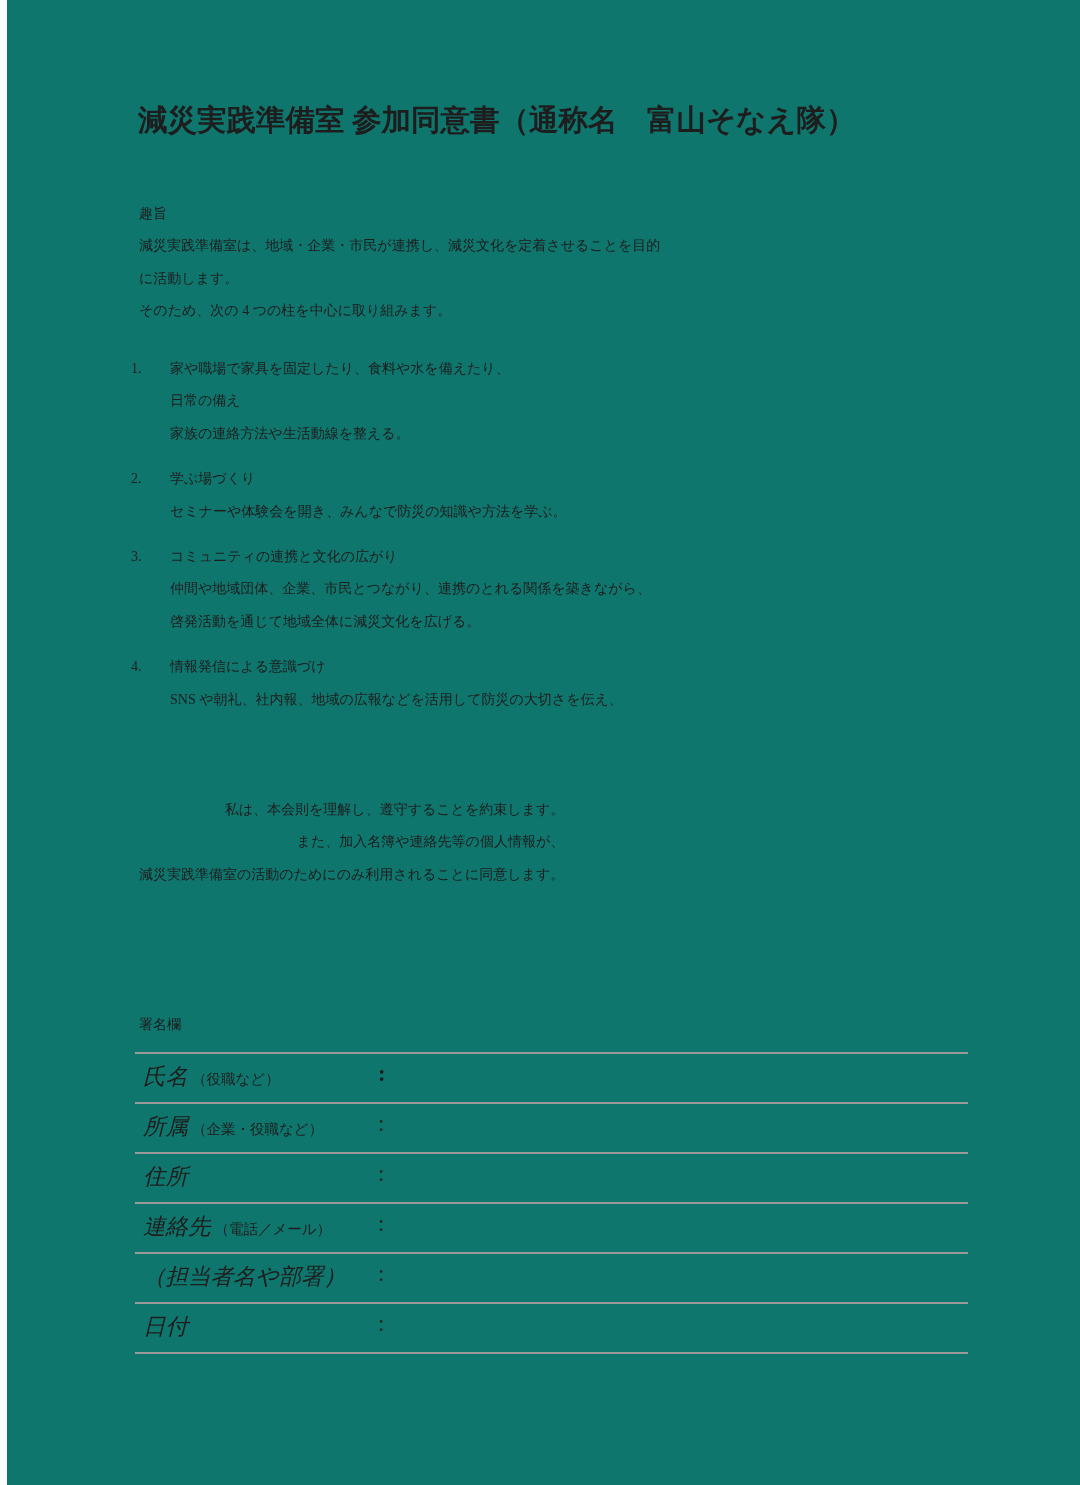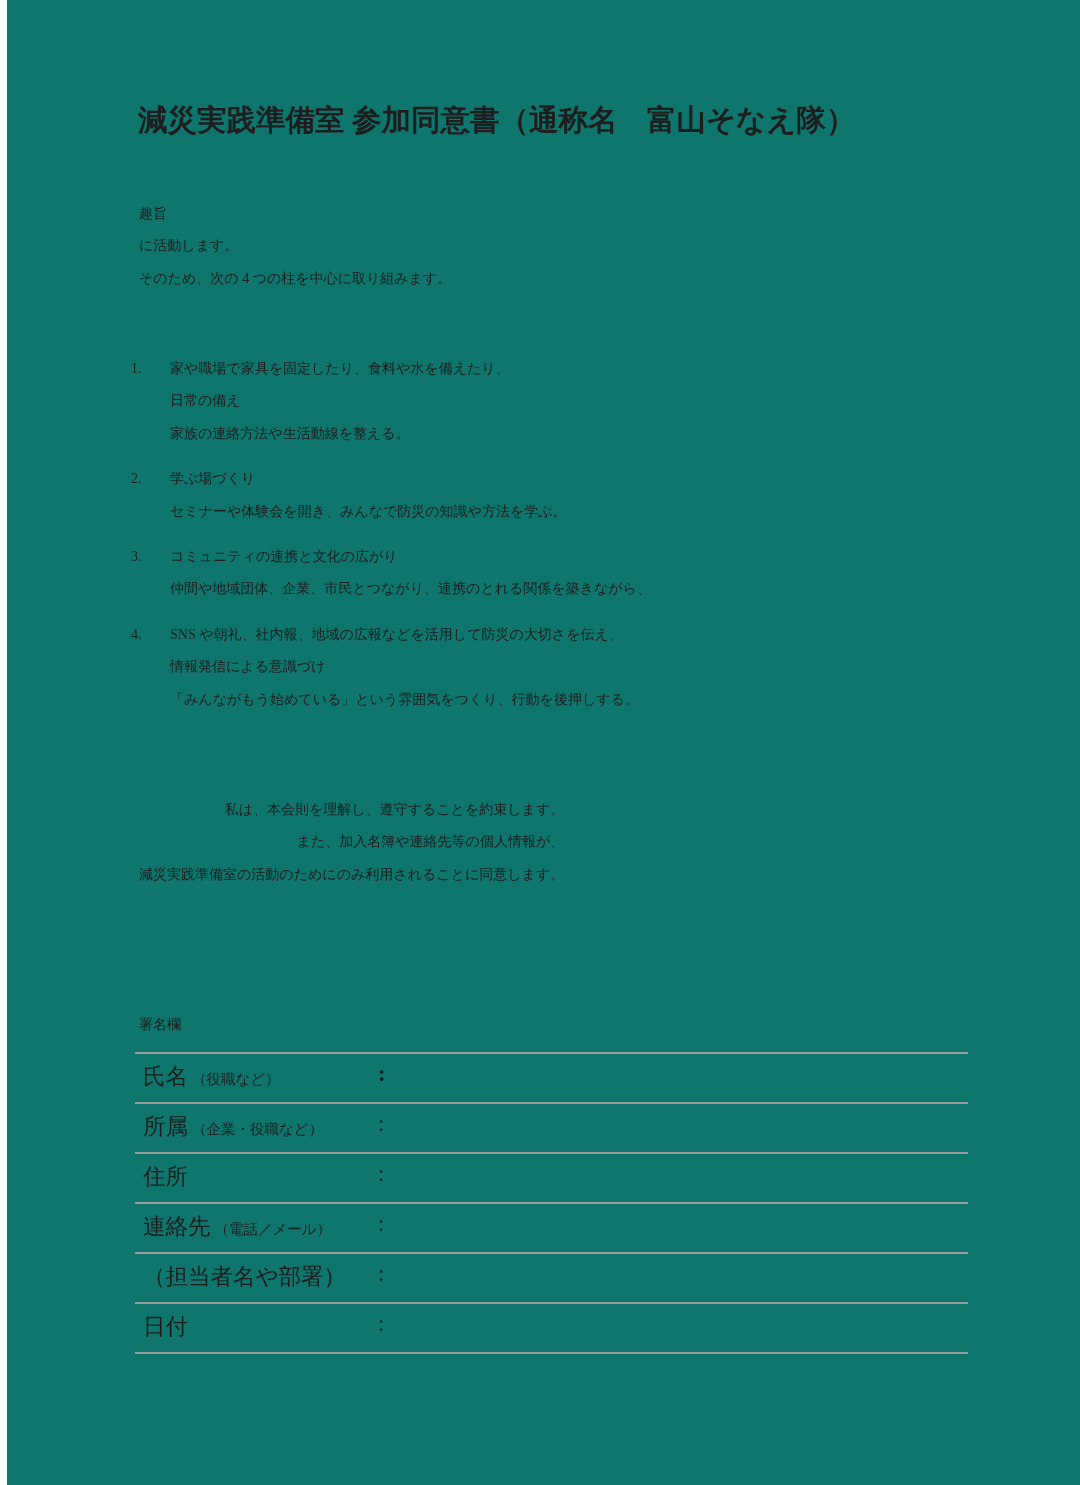--- a/index.html
+++ b/index.html
@@ -53,21 +53,21 @@
     border-top: 2px solid #9b9b9b;
   }
   .sig-label {
     position: absolute;
     left: 8px;
     top: 7px;
     display: flex;
     align-items: baseline;
     white-space: nowrap;
   }
-  .sig-label-main { font-size: 22.5px; }
+  .sig-label-main { font-size: 22.5px; font-style: italic; }
   .sig-label-note { font-size: 14.5px; margin-left: 4px; }
   .sig-colon {
     position: absolute;
     left: 243px;
     top: 7px;
     font-size: 22.5px;
   }
   .sig-colon-bold { font-weight: bold; }
   .sig-value {
     position: absolute;
@@ -80,20 +80,21 @@
 </style>
 </head>
 <body>
 
 <div class="page">
 
   <h1 class="doc-title">減災実践準備室 参加同意書（通称名　富山そなえ隊）</h1>
 
   <section class="purpose body-text">
     <div class="line">趣旨</div>
+    <div class="line">減災実践準備室は、地域・企業・市民が連携し、減災文化を定着させることを目的</div>
     <div class="line">に活動します。</div>
     <div class="line">そのため、次の 4 つの柱を中心に取り組みます。</div>
   </section>
 
   <section class="pillars body-text">
 
     <div class="pillar">
       <div class="pillar-num line">1.</div>
       <div class="pillar-body">
         <div class="line">家や職場で家具を固定したり、食料や水を備えたり、</div>
@@ -108,29 +109,29 @@
         <div class="line">学ぶ場づくり</div>
         <div class="line">セミナーや体験会を開き、みんなで防災の知識や方法を学ぶ。</div>
       </div>
     </div>
 
     <div class="pillar">
       <div class="pillar-num line">3.</div>
       <div class="pillar-body">
         <div class="line">コミュニティの連携と文化の広がり</div>
         <div class="line">仲間や地域団体、企業、市民とつながり、連携のとれる関係を築きながら、</div>
+        <div class="line">啓発活動を通じて地域全体に減災文化を広げる。</div>
       </div>
     </div>
 
     <div class="pillar">
       <div class="pillar-num line">4.</div>
       <div class="pillar-body">
+        <div class="line">情報発信による意識づけ</div>
         <div class="line">SNS や朝礼、社内報、地域の広報などを活用して防災の大切さを伝え、</div>
-        <div class="line">情報発信による意識づけ</div>
-        <div class="line">「みんながもう始めている」という雰囲気をつくり、行動を後押しする。</div>
       </div>
     </div>
 
   </section>
 
   <section class="agreement body-text">
     <div class="line">私は、本会則を理解し、遵守することを約束します。</div>
     <div class="line">また、加入名簿や連絡先等の個人情報が、</div>
     <div class="line">減災実践準備室の活動のためにのみ利用されることに同意します。</div>
   </section>

